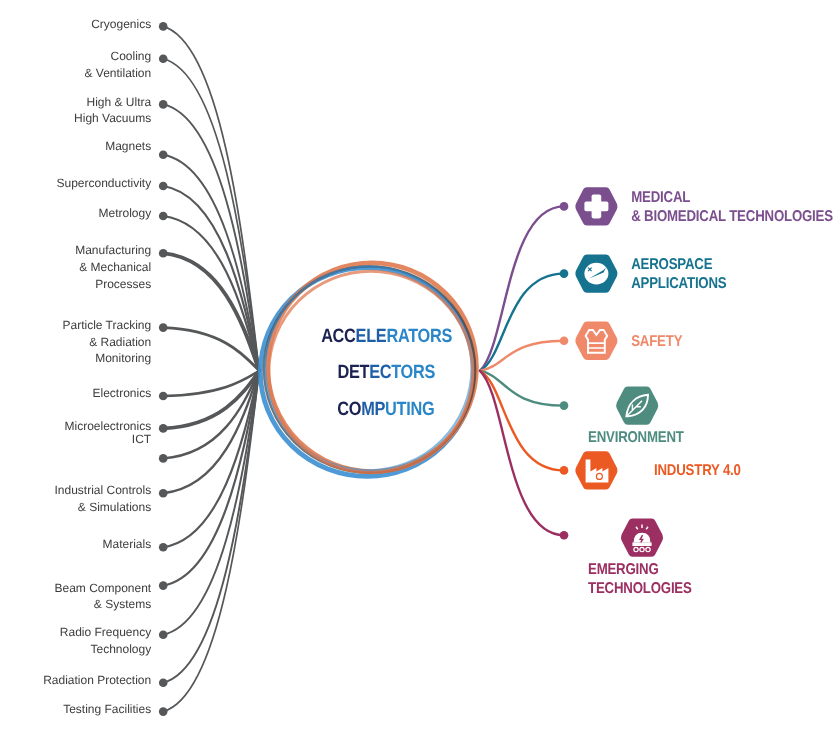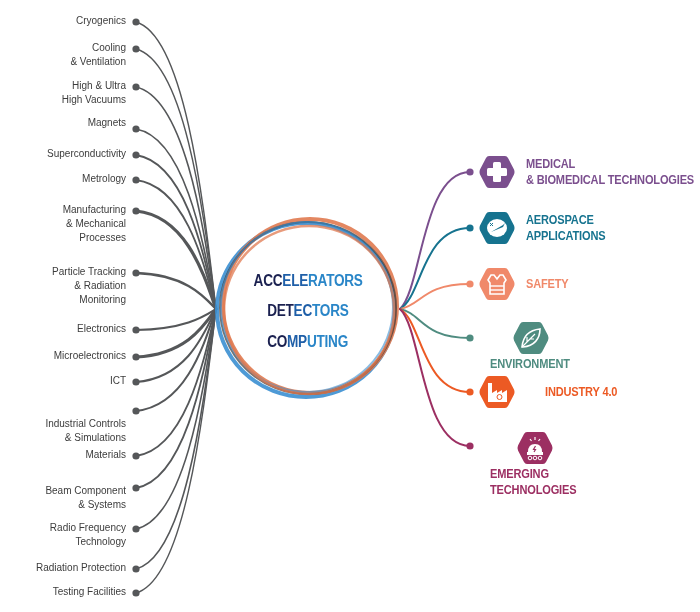--- a/index.html
+++ b/index.html
@@ -8,21 +8,21 @@
   #links { position:absolute; left:0; top:0; width:700px; height:612px; }
   .left-label { position:absolute; right:574px; text-align:right;
                 font-size:10px; line-height:14px; color:#3c3c3c; white-space:nowrap; }
   .app { position:absolute; left:479px; display:flex; align-items:center; }
   .hex { width:36px; height:36px; flex:0 0 36px; position:relative; }
   .hex svg { width:36px; height:36px; display:block; }
   .app-label { margin-left:11px; font-family:"Liberation Sans", sans-serif;
                font-weight:bold; font-size:13px; line-height:16px;
                transform:scaleX(0.85); transform-origin:left center;
                letter-spacing:-0.2px; white-space:nowrap; }
-  .core { position:absolute; left:228px; width:160px; text-align:center;
+  .core { position:absolute; left:228px; width:188px; text-align:center;
           font-weight:bold; font-size:16px; font-family:"Liberation Sans", sans-serif;
           letter-spacing:-0.3px; }
   .core span { display:inline-block; transform:scaleX(0.85); }
   .core .a { color:#1b2150; }
   .core .b { color:#1f5fa8; }
   .core .c { color:#2a86c8; }
 </style>
 </head>
 <body>
 
@@ -116,24 +116,24 @@
       <div>Particle Tracking</div>
       <div>&amp; Radiation</div>
       <div>Monitoring</div>
     </div>
     <div class="left-label" style="top: 322px;">
       <div>Electronics</div>
     </div>
     <div class="left-label" style="top: 349px;">
       <div>Microelectronics</div>
     </div>
-    <div class="left-label" style="top: 374px; margin-left: 42px;">
+    <div class="left-label" style="top: 360px; margin-left: 42px;">
       <div>ICT</div>
     </div>
-    <div class="left-label" style="top: 403px; margin-top: 14px;">
+    <div class="left-label" style="top: 403px;">
       <div>Industrial Controls</div>
       <div>&amp; Simulations</div>
     </div>
     <div class="left-label" style="top: 448px;">
       <div>Materials</div>
     </div>
     <div class="left-label" style="top: 484px; margin-left: 12px;">
       <div>Beam Component</div>
       <div>&amp; Systems</div>
     </div>

